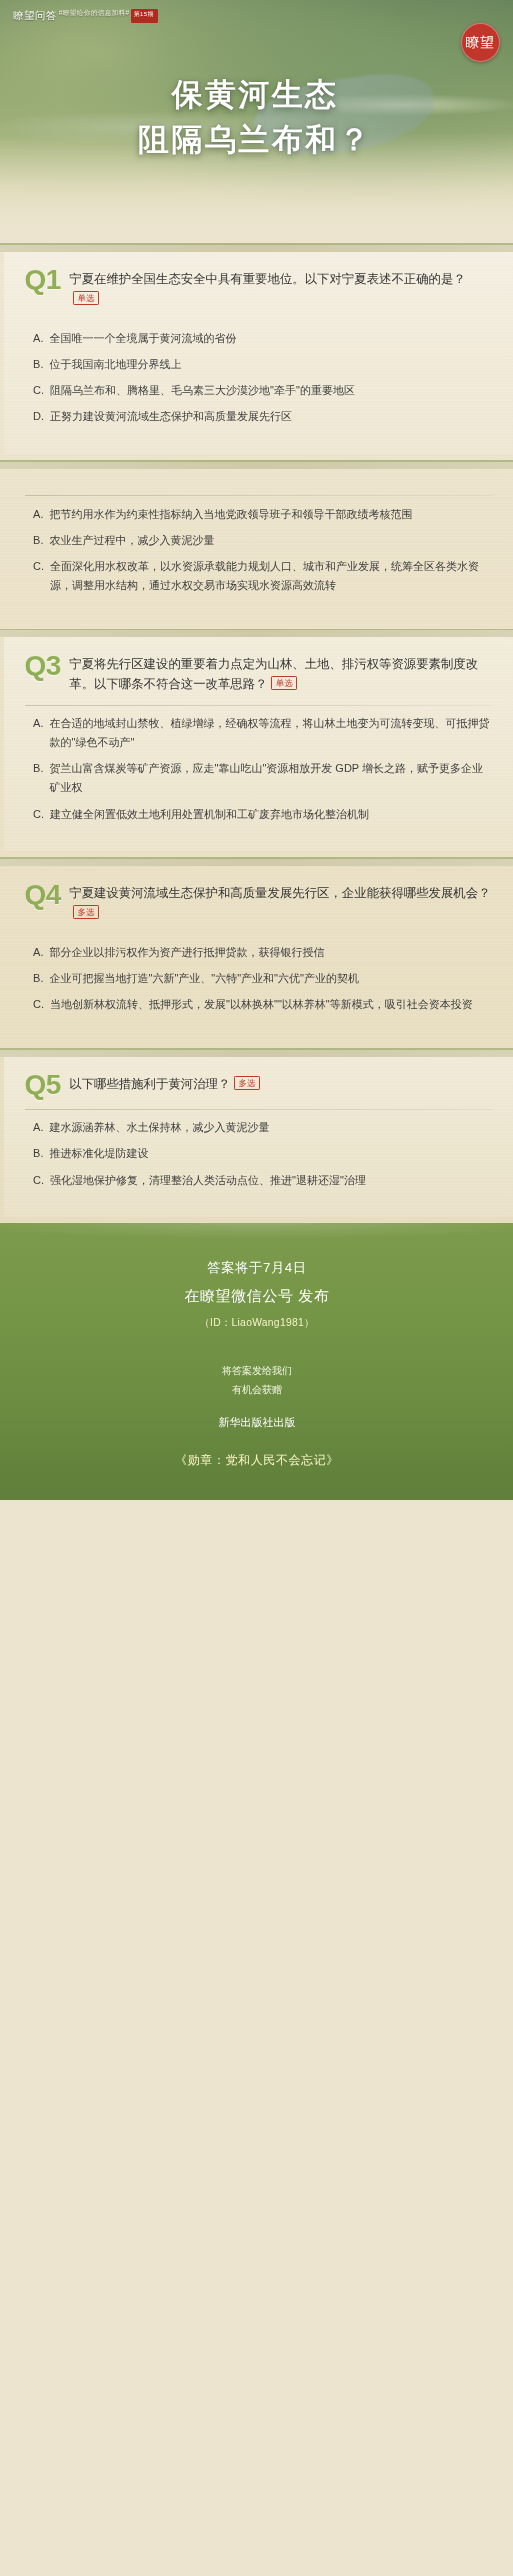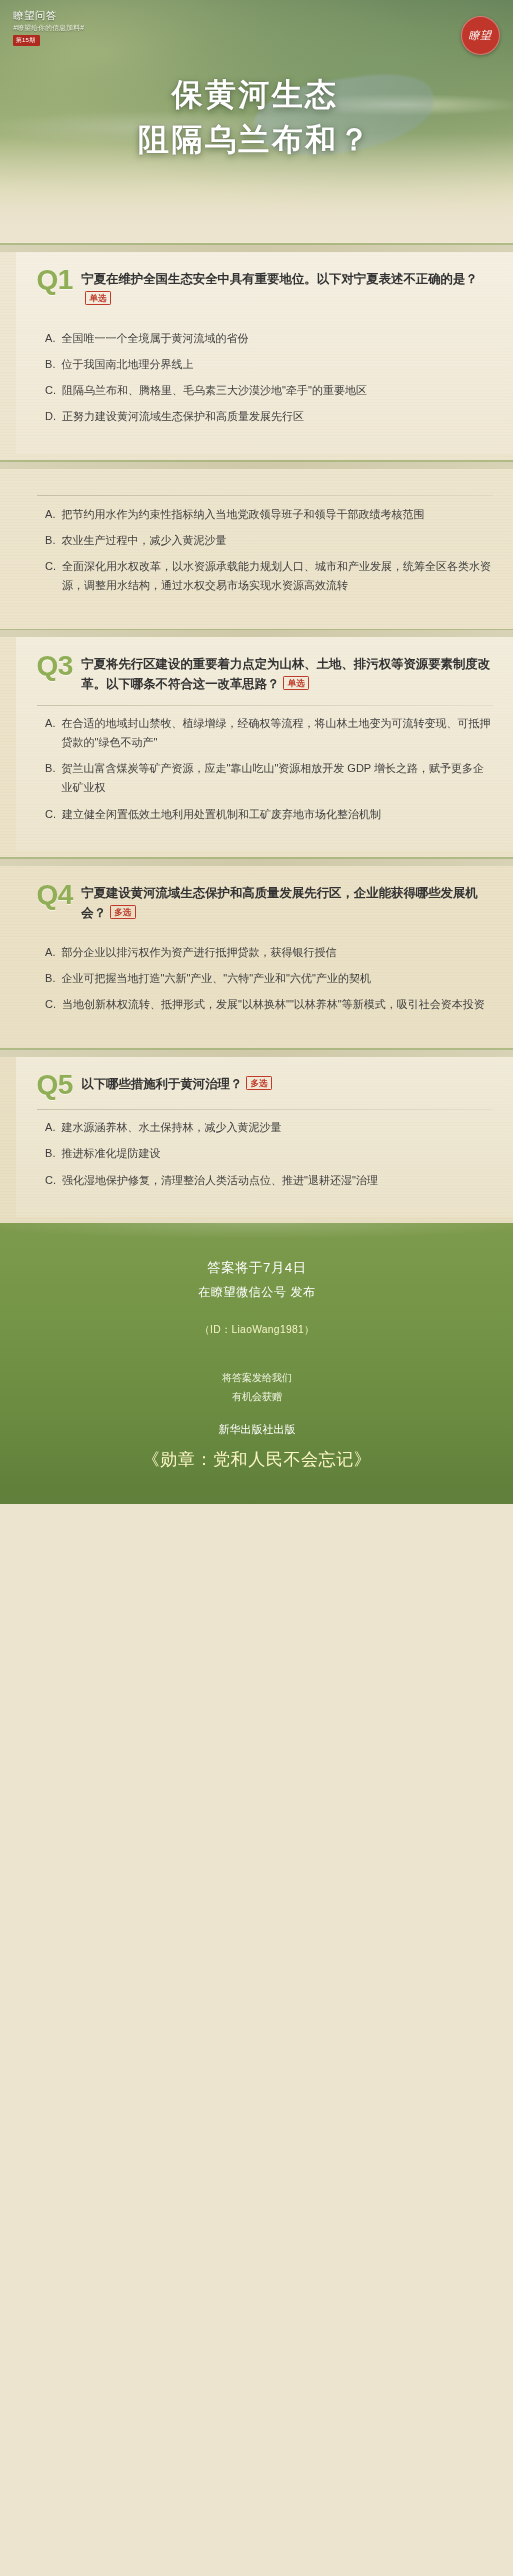--- a/index.html
+++ b/index.html
@@ -46,21 +46,21 @@
     border-radius: 50% 40% 60% 50%;
     background: linear-gradient(120deg, rgba(170,190,205,.55), rgba(140,165,185,.35));
     transform: rotate(-8deg);
     filter: blur(1.2px);
   }
   .brand {
     position: absolute;
     left: 13.3px; top: 8.5px;
     display: flex; align-items: flex-start; gap: 4.8px;
   }
-  .brand-col { display: flex; flex-direction: column; gap: 1.8px; }
+  .brand-col { display: flex; gap: 1.8px; }
   .brand-title {
     color: #ffffff;
     font-size: 10.3px;
     letter-spacing: 0.6px;
     text-shadow: 0 0.6px 1.2px rgba(0,0,0,.45);
   }
   .brand-sub {
     color: #f2f3e7;
     font-size: 6.7px;
     letter-spacing: 0.3px;
@@ -71,50 +71,49 @@
     background: #b02b1f;
     color: #fff;
     font-size: 6px;
     padding: 1.2px 4.8px 1.2px 2.4px;
     border-radius: 1.2px;
     letter-spacing: 0.3px;
     width: fit-content;
   }
   .logo-stamp {
     position: absolute;
-    right: 14.5px; top: 16px;
+    right: 14.5px; top: 23px;
     width: 39px; height: 39px;
     border-radius: 50%;
     background: #c0362a;
     color: #fff;
     display: flex; align-items: center; justify-content: center;
-    font-size: 11px;
+    font-size: 14px;
     letter-spacing: 0.6px;
     box-shadow: 0 1.2px 3.6px rgba(0,0,0,.3);
     border: 1.2px solid rgba(255,255,255,.35);
-    font-style: italic;
   }
   .hero-title {
     position: absolute;
     left: 0; right: 4px; top: 73px;
     text-align: center;
   }
   .hero-title .line {
     color: #ffffff;
     font-size: 31px;
     font-weight: bold;
     letter-spacing: 2.4px;
     line-height: 1.45;
     text-shadow: 0 1.8px 6px rgba(40,60,30,.55), 0 0 1.2px rgba(0,0,0,.4);
   }
 
   
   .q-block {
     position: relative;
-    margin: 0 0 6px 16px;
+    margin: 0 0 6px 4px;
     padding: 15.7px 20.6px 20.6px 20.6px;
   }
   .q-block.band {
     background: linear-gradient(180deg, rgba(255,255,255,0.35) 0%, rgba(255,255,255,0.12) 100%);
   }
   .q-sep {
     height: 8.5px;
     background: linear-gradient(90deg, #d8d2b6 0%, #cfc9a9 50%, #d8d2b6 100%);
     position: relative;
     margin: 1.2px 0 0 0;
@@ -137,21 +136,20 @@
     line-height: .92;
     flex: 0 0 auto;
     letter-spacing: -0.6px;
     text-shadow: 0 0.6px 0 rgba(255,255,255,.6);
   }
   .q-stem {
     font-size: 12.4px;
     line-height: 1.62;
     color: #333;
     padding-top: 1.2px;
-    font-weight: bold;
   }
   .q-tag {
     display: inline-block;
     color: #c03a2b;
     border: 0.6px solid #c03a2b;
     border-radius: 1.2px;
     font-size: 8.5px;
     padding: 0 3.6px;
     margin-left: 3.6px;
     vertical-align: 1.8px;
@@ -184,26 +182,26 @@
     padding: 32px 18px 28px 18px;
     position: relative;
   }
   .footer:before {
     content: "";
     position: absolute; left: 0; right: 0; top: 0; height: 15.7px;
     background: radial-gradient(ellipse 302px 15.7px at 50% 0%, rgba(255,255,255,.18), rgba(255,255,255,0));
   }
   .f-line { line-height: 1.95; }
   .f-1 { font-size: 13.3px; letter-spacing: 0.6px; }
-  .f-2 { font-size: 12px; letter-spacing: 0.6px; margin-bottom: 15px; text-align: center; }
+  .f-2 { font-size: 15px; letter-spacing: 0.6px; margin-bottom: 2px; text-align: center; }
   .f-3 { font-size: 10.3px; color: #f6f3c9; letter-spacing: 0.3px; margin-bottom: 28px; }
   .f-4, .f-5 { font-size: 10px; color: #f3f6e4; }
   .f-5 { margin-bottom: 12px; }
   .f-6 { font-size: 11px; color: #ffffff; }
-  .f-7 { font-size: 17px; color: #fdf6c8; letter-spacing: 0.6px; margin-top: 3px; }
+  .f-7 { font-size: 12px; color: #fdf6c8; letter-spacing: 0.6px; margin-top: 16px; }
 </style>
 </head>
 <body>
 
 <div class="page">
 
   <div class="hero">
     <div class="hero-river"></div>
 
     <div class="brand">

